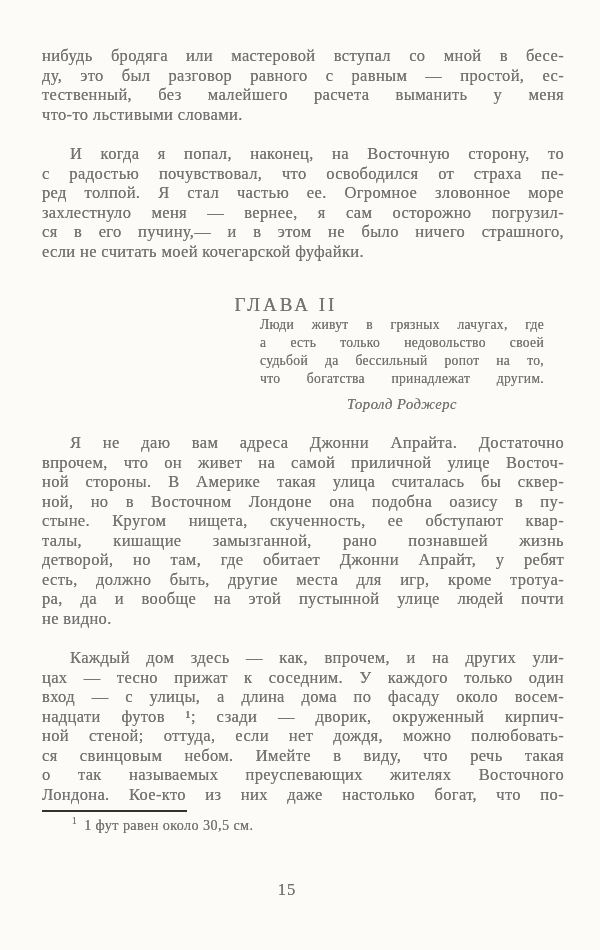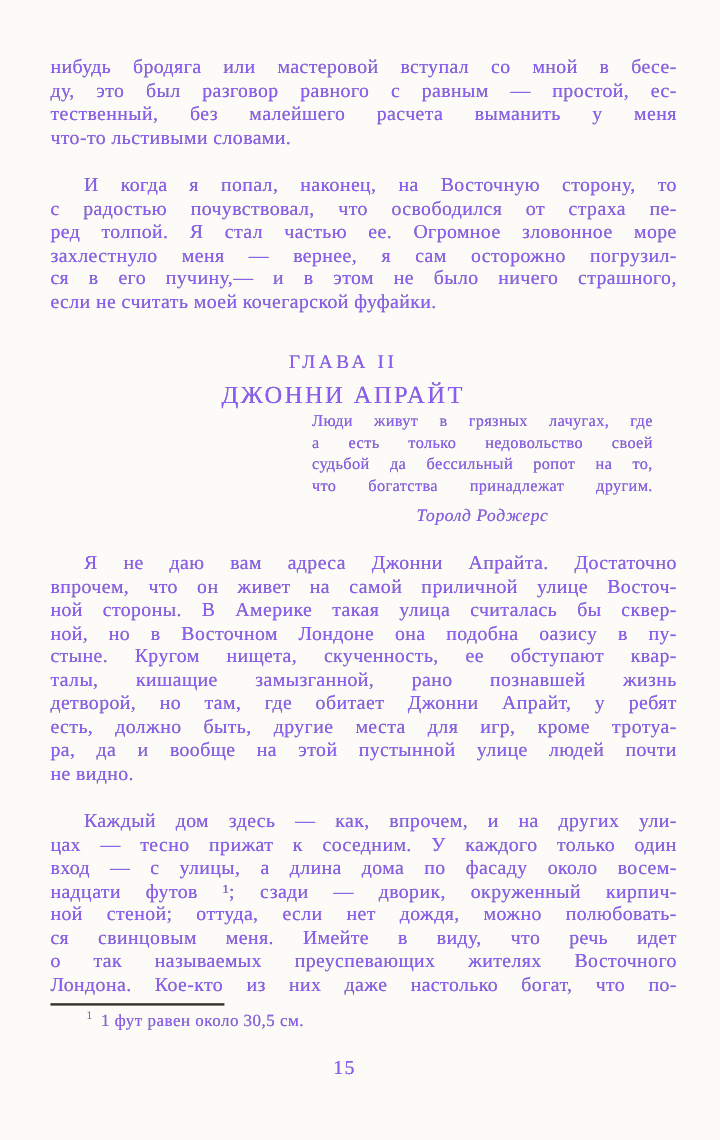--- a/index.html
+++ b/index.html
@@ -11,21 +11,21 @@
     width: 600px;
     height: 950px;
     overflow: hidden;
     font-family: "Liberation Serif", "DejaVu Serif", serif;
   }
   .page {
     position: relative;
     width: 600px;
     height: 950px;
     background: #fcfbf8;
-    color: #8b5cf6;
+    color: #737373;
     box-sizing: border-box;
     padding: 46px 36px 0 42px;
     text-shadow: 0 0 0.3px rgba(32,29,26,0.55);
   }
   
   .top-text, .main-text {
     font-size: 16.5px;
     line-height: 19.5px;
     letter-spacing: 0.35px;
   }
@@ -41,21 +41,21 @@
     text-indent: 28px;
     margin-top: 20px;
   }
   
   .chapter-head {
     margin-top: 33px;
     text-align: center;
     transform: translateX(-17px);
   }
   .kicker {
-    font-size: 16px;
+    font-size: 19px;
     letter-spacing: 3px;
     font-weight: 400;
   }
   .title {
     margin-top: 7px;
     font-size: 20.5px;
     letter-spacing: 2px;
     font-weight: 400;
   }
   
@@ -122,21 +122,20 @@
         <div class="tline">с радостью почувствовал, что освободился от страха пе-</div>
         <div class="tline">ред толпой. Я стал частью ее. Огромное зловонное море</div>
         <div class="tline">захлестнуло меня — вернее, я сам осторожно погрузил-</div>
         <div class="tline">ся в его пучину,— и в этом не было ничего страшного,</div>
         <div class="tline lastline">если не считать моей кочегарской фуфайки.</div>
       </div>
     </div>
 
   <div class="chapter-head">
     <div class="kicker">ГЛАВА II</div>
-    <div class="title">ДЖОННИ АПРАЙТ</div>
   </div>
 
   <div class="epigraph">
     <div id="epi-lines">
         <div class="para">
           <div class="tline">Люди живут в грязных лачугах, где</div>
           <div class="tline">а есть только недовольство своей</div>
           <div class="tline">судьбой да бессильный ропот на то,</div>
           <div class="tline">что богатства принадлежат другим.</div>
         </div>
@@ -156,21 +155,21 @@
         <div class="tline">есть, должно быть, другие места для игр, кроме тротуа-</div>
         <div class="tline">ра, да и вообще на этой пустынной улице людей почти</div>
         <div class="tline lastline">не видно.</div>
       </div>
       <div class="para indent">
         <div class="tline">Каждый дом здесь — как, впрочем, и на других ули-</div>
         <div class="tline">цах — тесно прижат к соседним. У каждого только один</div>
         <div class="tline">вход — с улицы, а длина дома по фасаду около восем-</div>
         <div class="tline">надцати футов ¹; сзади — дворик, окруженный кирпич-</div>
         <div class="tline">ной стеной; оттуда, если нет дождя, можно полюбовать-</div>
-        <div class="tline">ся свинцовым меня. Имейте в виду, что речь идет</div>
+        <div class="tline">ся свинцовым небом. Имейте в виду, что речь такая</div>
         <div class="tline">о так называемых преуспевающих жителях Восточного</div>
         <div class="tline">Лондона. Кое-кто из них даже настолько богат, что по-</div>
       </div>
     </div>
 
   <div class="footnote-rule"></div>
 
   <div class="footnote"><sup>1</sup><span>1 фут равен около 30,5 см.</span></div>
 
   <div class="page-number">15</div>

